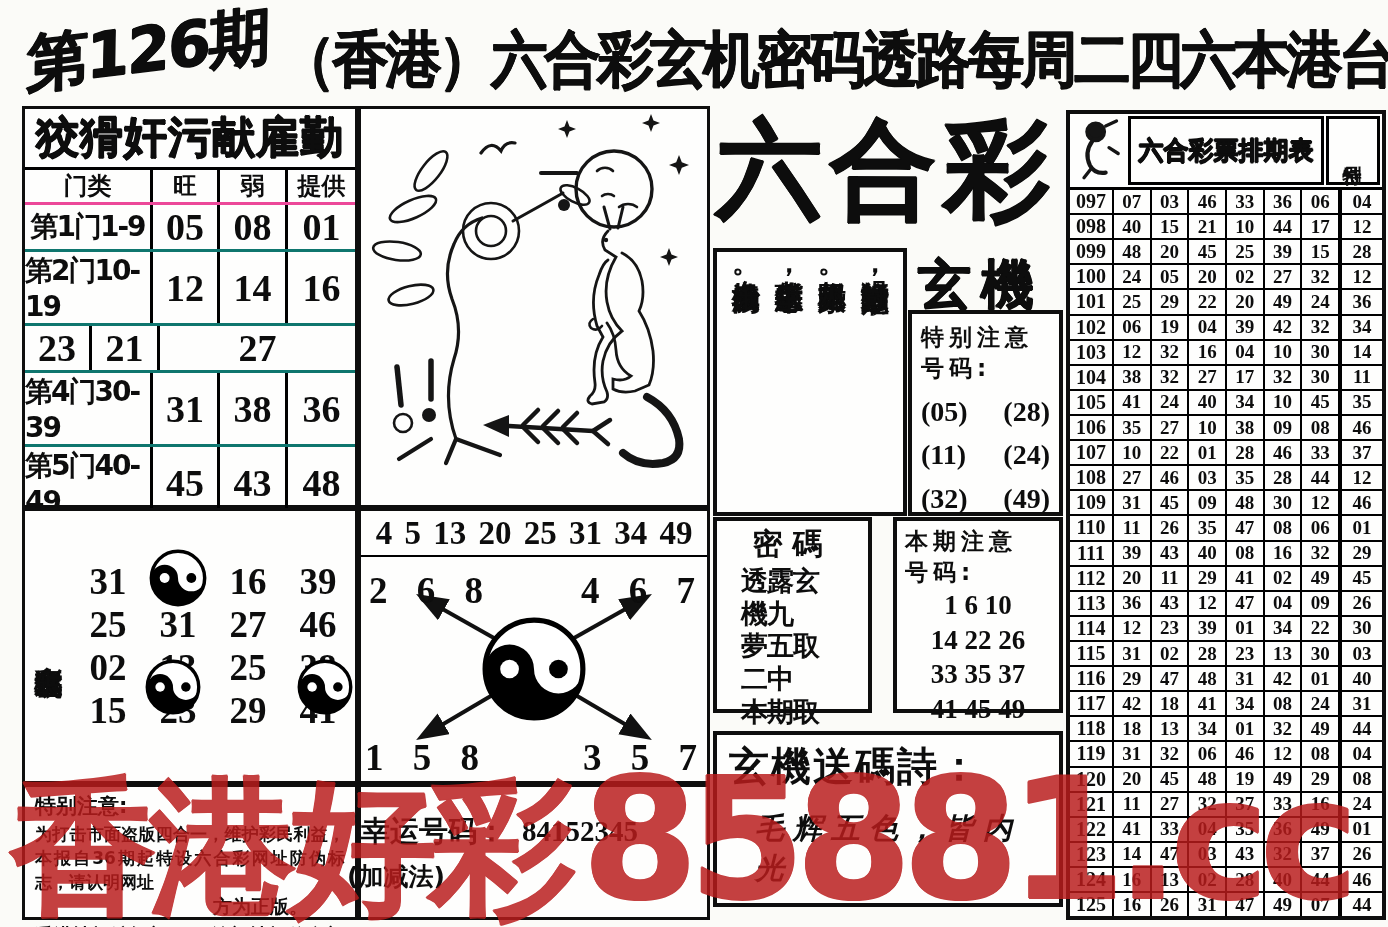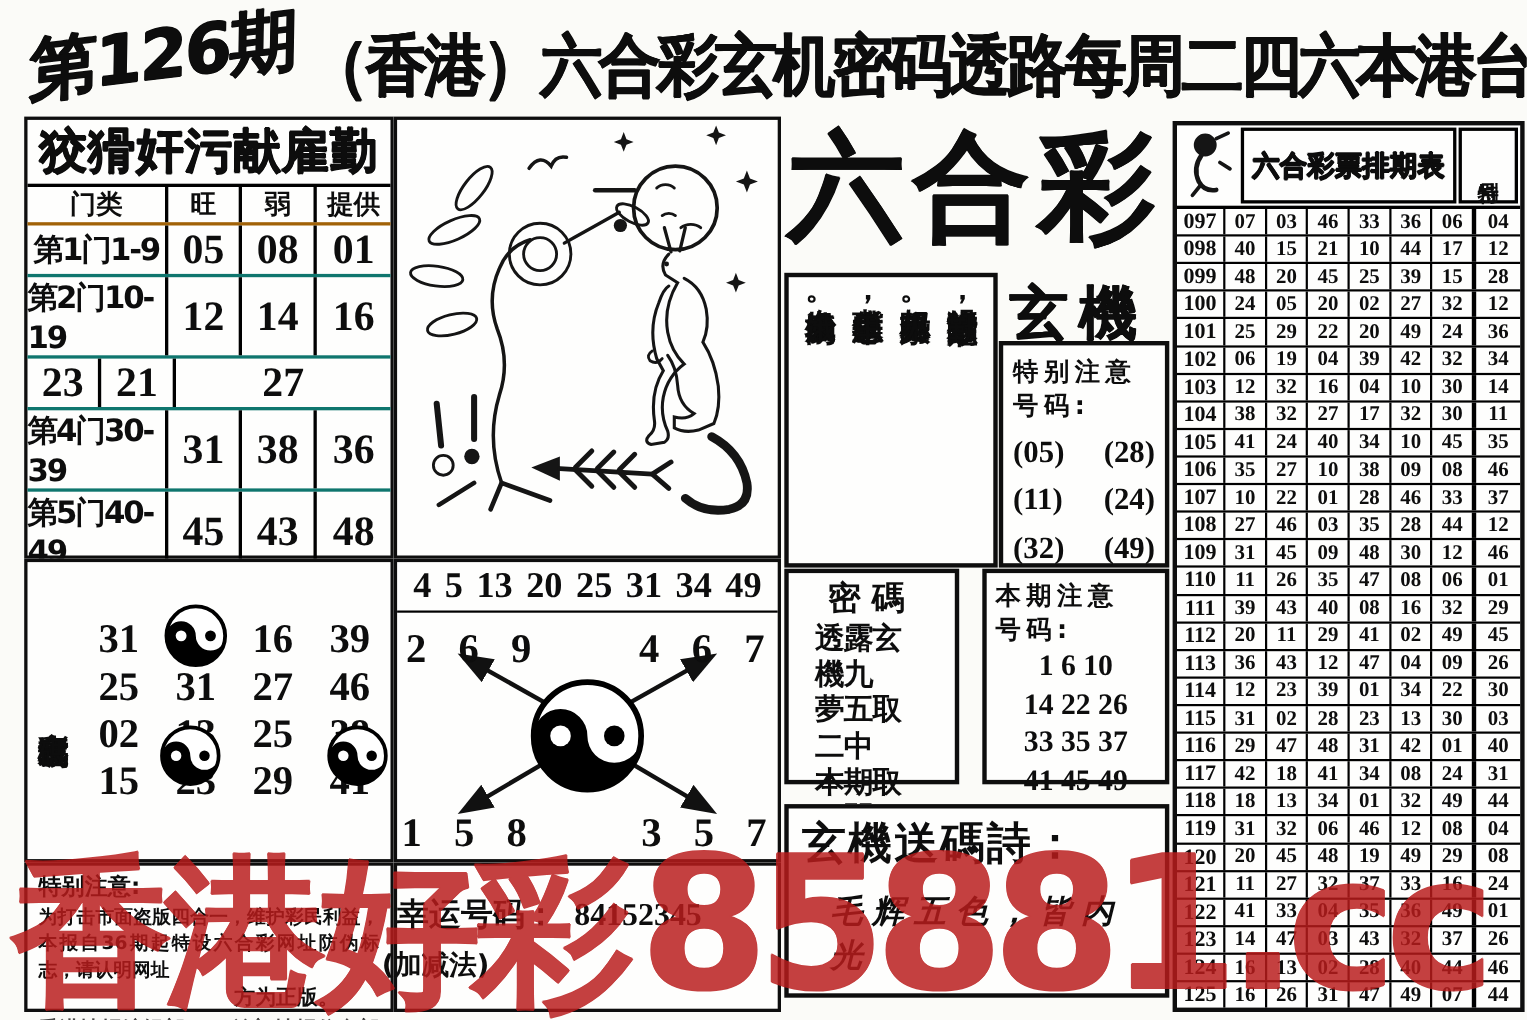--- a/index.html
+++ b/index.html
@@ -17,21 +17,21 @@
             display:flex; align-items:flex-end; white-space:nowrap; }
   #header .issue { font-size:62px; font-weight:900; transform:rotate(-7deg) skewX(-8deg);
                    margin:0 10px 10px 0; letter-spacing:-2px; }
   #header .title { font-size:56px; font-weight:900; letter-spacing:-3px; transform:scaleY(1.08);
                    transform-origin:bottom; }
 
   
   #hotcold { left:22px; top:106px; width:336px; height:402px; display:flex; flex-direction:column; }
   .hc-title { height:72px; border-bottom:3px solid #000; display:flex; align-items:center;
               justify-content:center; font-size:43px; font-weight:900; letter-spacing:1px; }
-  .hc-head { display:flex; height:46px; border-bottom:3px solid #a16207; }
+  .hc-head { display:flex; height:46px; border-bottom:3px solid #ec4899; }
   .hc-head .hc-cell { font-size:24px; font-weight:900; }
   .hc-cell { display:flex; align-items:center; justify-content:center; border-right:3px solid #000; }
   .hc-cell:last-child { border-right:none; }
   .c0 { width:128px; } .c1 { width:67px; } .c2 { width:68px; } .c3 { flex:1; }
   .hc-body { flex:1; display:flex; flex-direction:column; }
   .hc-row { flex:1; display:flex; border-bottom:3px solid #0f766e; }
   .hc-row:last-child { border-bottom:none; }
   .hc-label { font-size:28px; font-weight:900; letter-spacing:-2px; }
   .hc-num { font-size:38px; }
 
@@ -337,21 +337,21 @@
     <span class="cross-yy">
       <svg viewBox="0 0 100 100">
           <g transform="rotate(90 50 50)">
             <circle cx="50" cy="50" r="47" fill="#fff" stroke="#000" stroke-width="5"></circle>
             <path d="M50 3 A47 47 0 0 1 50 97 A23.5 23.5 0 0 1 50 50 A23.5 23.5 0 0 0 50 3 Z" fill="#000"></path>
             <circle cx="50" cy="26.5" r="9" fill="#000"></circle>
             <circle cx="50" cy="73.5" r="9" fill="#fff"></circle>
           </g>
         </svg>
     </span>
-    <span class="corner tl num">2 6 9</span>
+    <span class="corner tl num">2 6 8</span>
     <span class="corner tr num">4 6 7</span>
     <span class="corner bl num">1 5 8</span>
     <span class="corner br num">3 5 7</span>
   </div>
 </div>
 
 <div id="luckycode" class="box">
   <div class="lc-line1">
     <span class="lc-label">幸运号码：</span>
     <span class="lc-value num">84152345</span>

